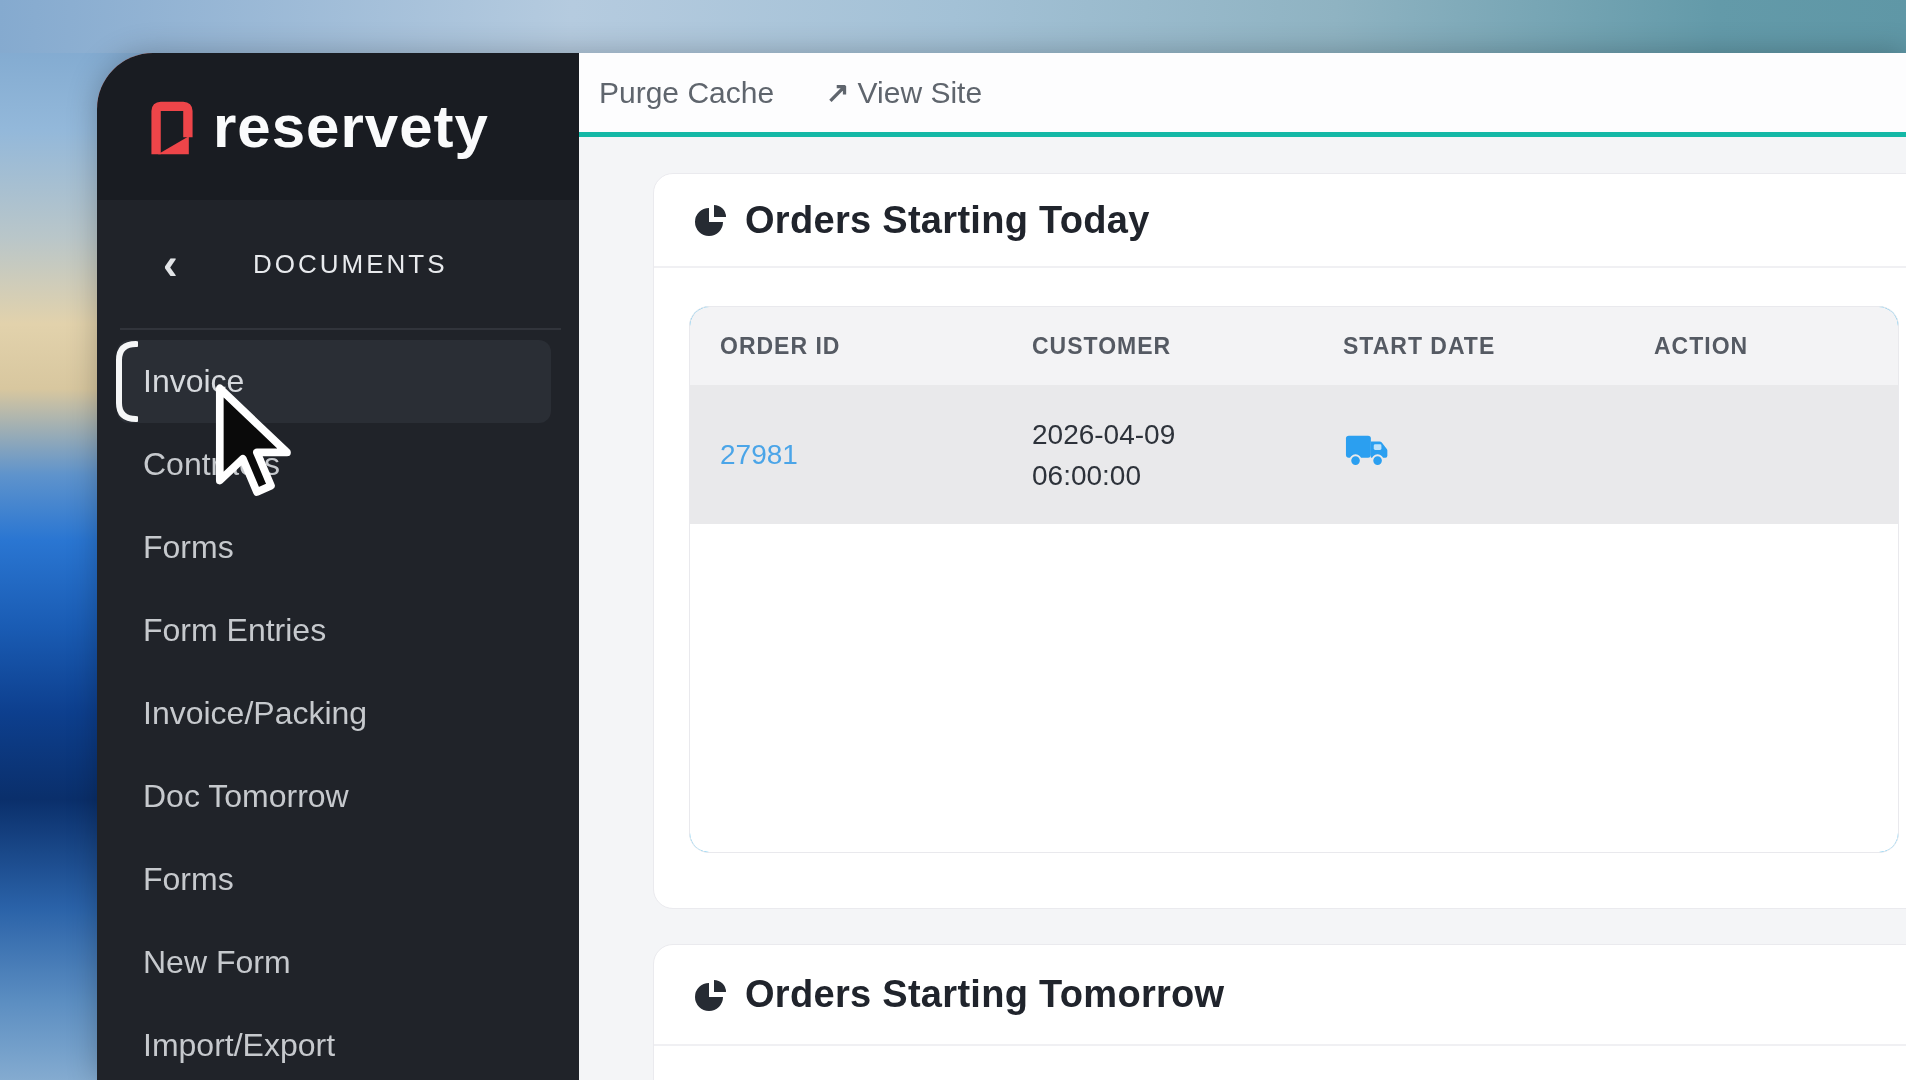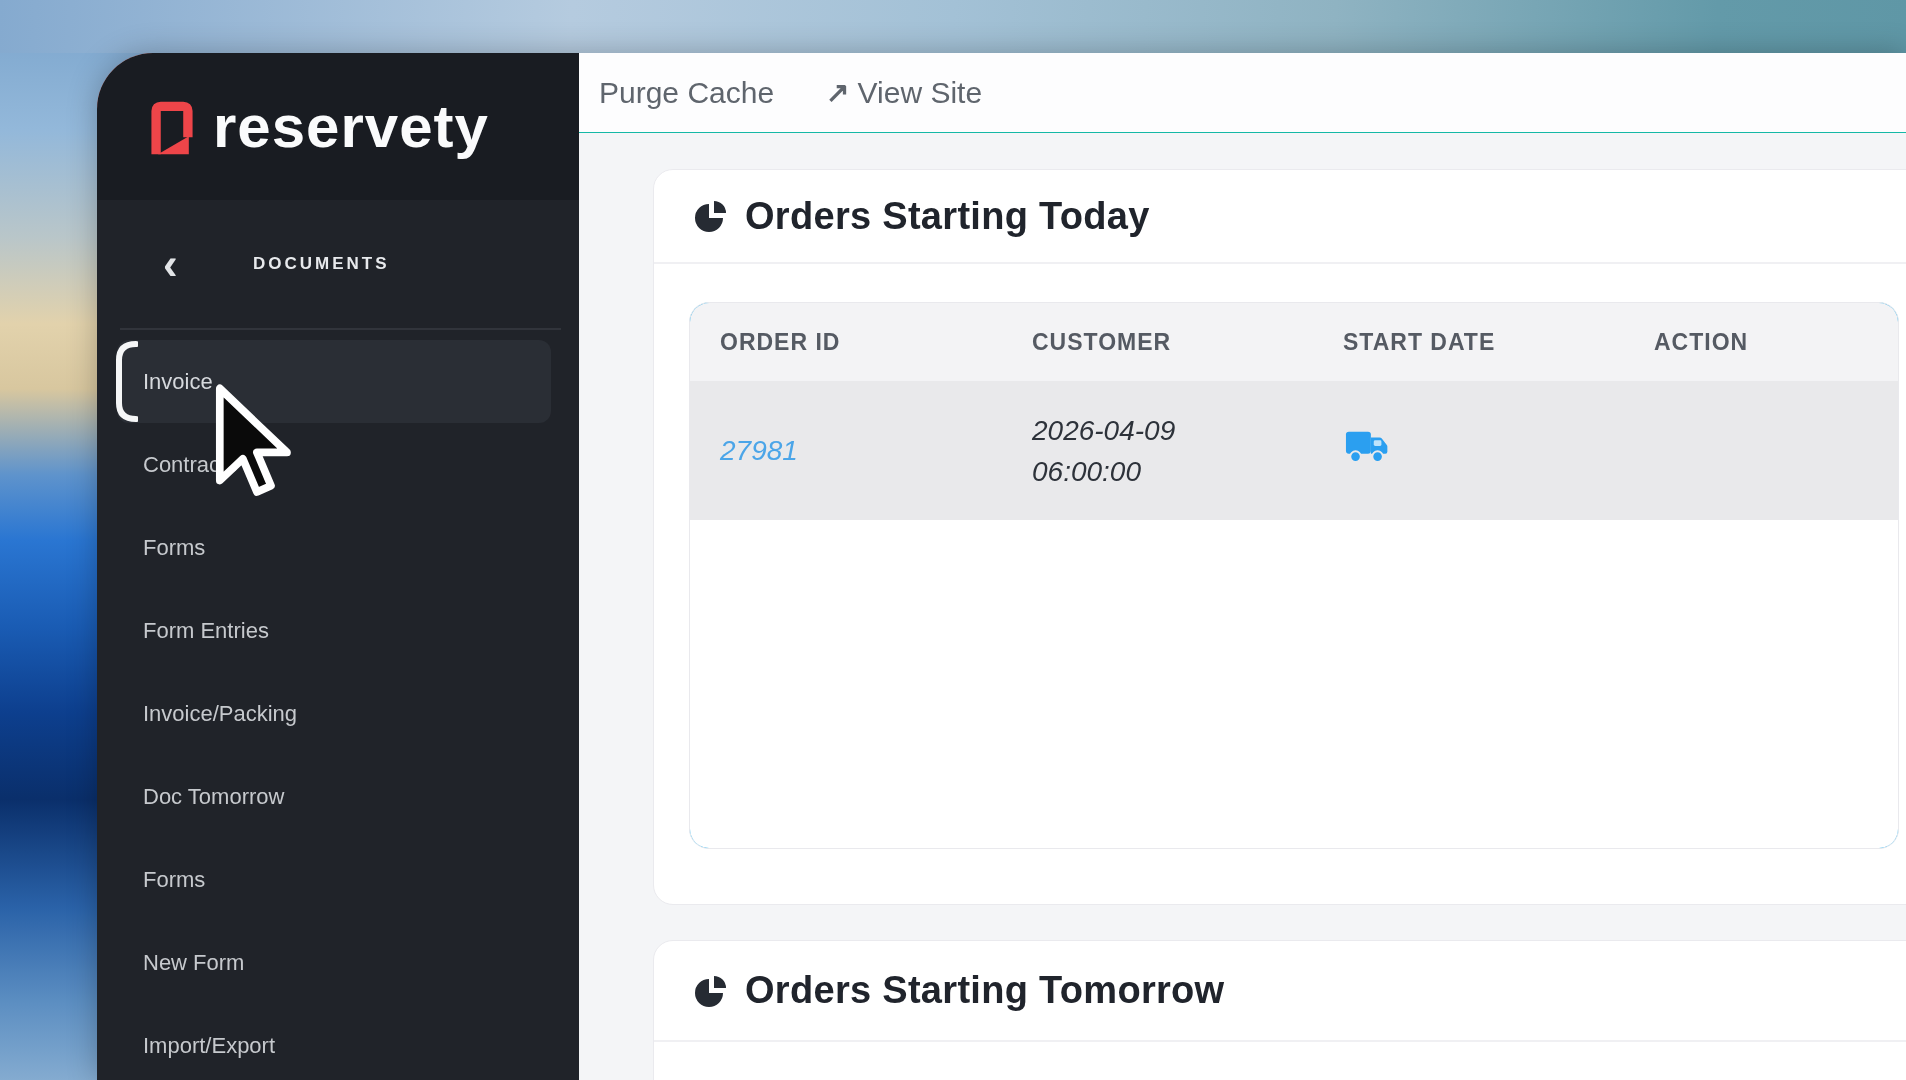--- a/index.html
+++ b/index.html
@@ -23,46 +23,46 @@
   
   .sidebar{width:482px;flex:0 0 482px;background:#fca5a5;display:flex;flex-direction:column;}
   .logo-block{height:147px;background:#191c22;display:flex;align-items:center;padding-left:50px;flex:0 0 147px;}
   .logo-mark{width:50px;height:58px;margin-right:16px;flex:0 0 auto;}
   .logo-text{color:#fafbfc;font-size:60px;font-weight:700;letter-spacing:1px;}
   .nav-area{flex:1;background:#202329;display:flex;flex-direction:column;}
   .nav-header{height:128px;position:relative;flex:0 0 128px;}
   .nav-collapse{position:absolute;left:66px;top:50%;transform:translateY(-50%);
     color:#e2e4e7;font-size:44px;font-weight:700;line-height:1;cursor:default;}
   .nav-title{position:absolute;left:156px;top:50%;transform:translateY(-50%);
-    color:#e8eaed;font-size:17px;font-weight:700;letter-spacing:3px;}
+    color:#e8eaed;font-size:26px;font-weight:400;letter-spacing:3px;}
   .nav-divider{border-bottom:2px solid #31343b;margin:0 18px 0 23px;}
   .nav-list{padding-top:10px;}
   .nav-item{height:83px;display:flex;align-items:center;padding-left:46px;
-    color:#c6c9cd;font-size:22px;cursor:pointer;}
+    color:#c6c9cd;font-size:32px;cursor:pointer;}
   .nav-item.active{
     margin:0 28px 0 20px;padding-left:26px;background:#2a2e35;border-radius:12px;
     position:relative;color:#d6d9dd;}
   .active-bracket{position:absolute;left:-5px;top:0;height:100%;width:26px;}
   
   .main{flex:1;display:flex;flex-direction:column;min-width:0;}
-  .topbar{height:79px;flex:0 0 79px;background:#fdfdfe;border-bottom:1px solid #14b8a6;
+  .topbar{height:79px;flex:0 0 79px;background:#fdfdfe;border-bottom:5px solid #14b8a6;
     display:flex;align-items:center;padding-left:20px;}
   .topbar-link{color:#5f656d;font-size:30px;margin-right:52px;display:flex;align-items:center;cursor:pointer;}
   .topbar-link .glyph{font-size:28px;font-weight:700;margin-right:8px;}
   .content{flex:1;background:#f4f5f7;padding:36px 0 0 74px;overflow:hidden;}
   .card{background:#ffffff;border:1px solid #eaeaee;border-radius:20px;margin-right:-26px;}
   .card-head{height:92px;display:flex;align-items:center;padding-left:39px;border-bottom:2px solid #f0f0f3;}
   .pie-icon{width:36px;height:36px;margin-right:16px;flex:0 0 auto;}
   .card-title{font-size:38px;font-weight:700;color:#20242c;letter-spacing:.3px;}
   .table-wrap{margin:38px 0 0 35px;width:1208px;border-radius:20px;overflow:hidden;
     border:1px solid #e9e9ed;background:#0ea5e9;}
   .tgrid{display:grid;grid-template-columns:312px 311px 311px 1fr;align-items:center;}
   .thead{height:78px;background:#f3f3f5;}
   .th{padding-left:30px;color:#555a63;font-size:23px;font-weight:700;letter-spacing:1px;}
-  .trow{height:139px;background:#e9e9eb;font-style:italic;}
+  .trow{height:139px;background:#e9e9eb;}
   .td{padding-left:30px;font-size:28px;color:#363b43;}
   .order-link{color:#4ba5e8;cursor:pointer;}
   .date-cell{line-height:41px;color:#2d323a;}
   .truck{width:46px;height:34px;margin-left:32px;cursor:pointer;}
   .tbody-empty{height:328px;background:#fff;}
   .card-bottom-pad{height:55px;}
   .cards-gap{height:35px;}
   .card2-body{height:260px;}
   .card2 .card-head{height:99px;}
   

